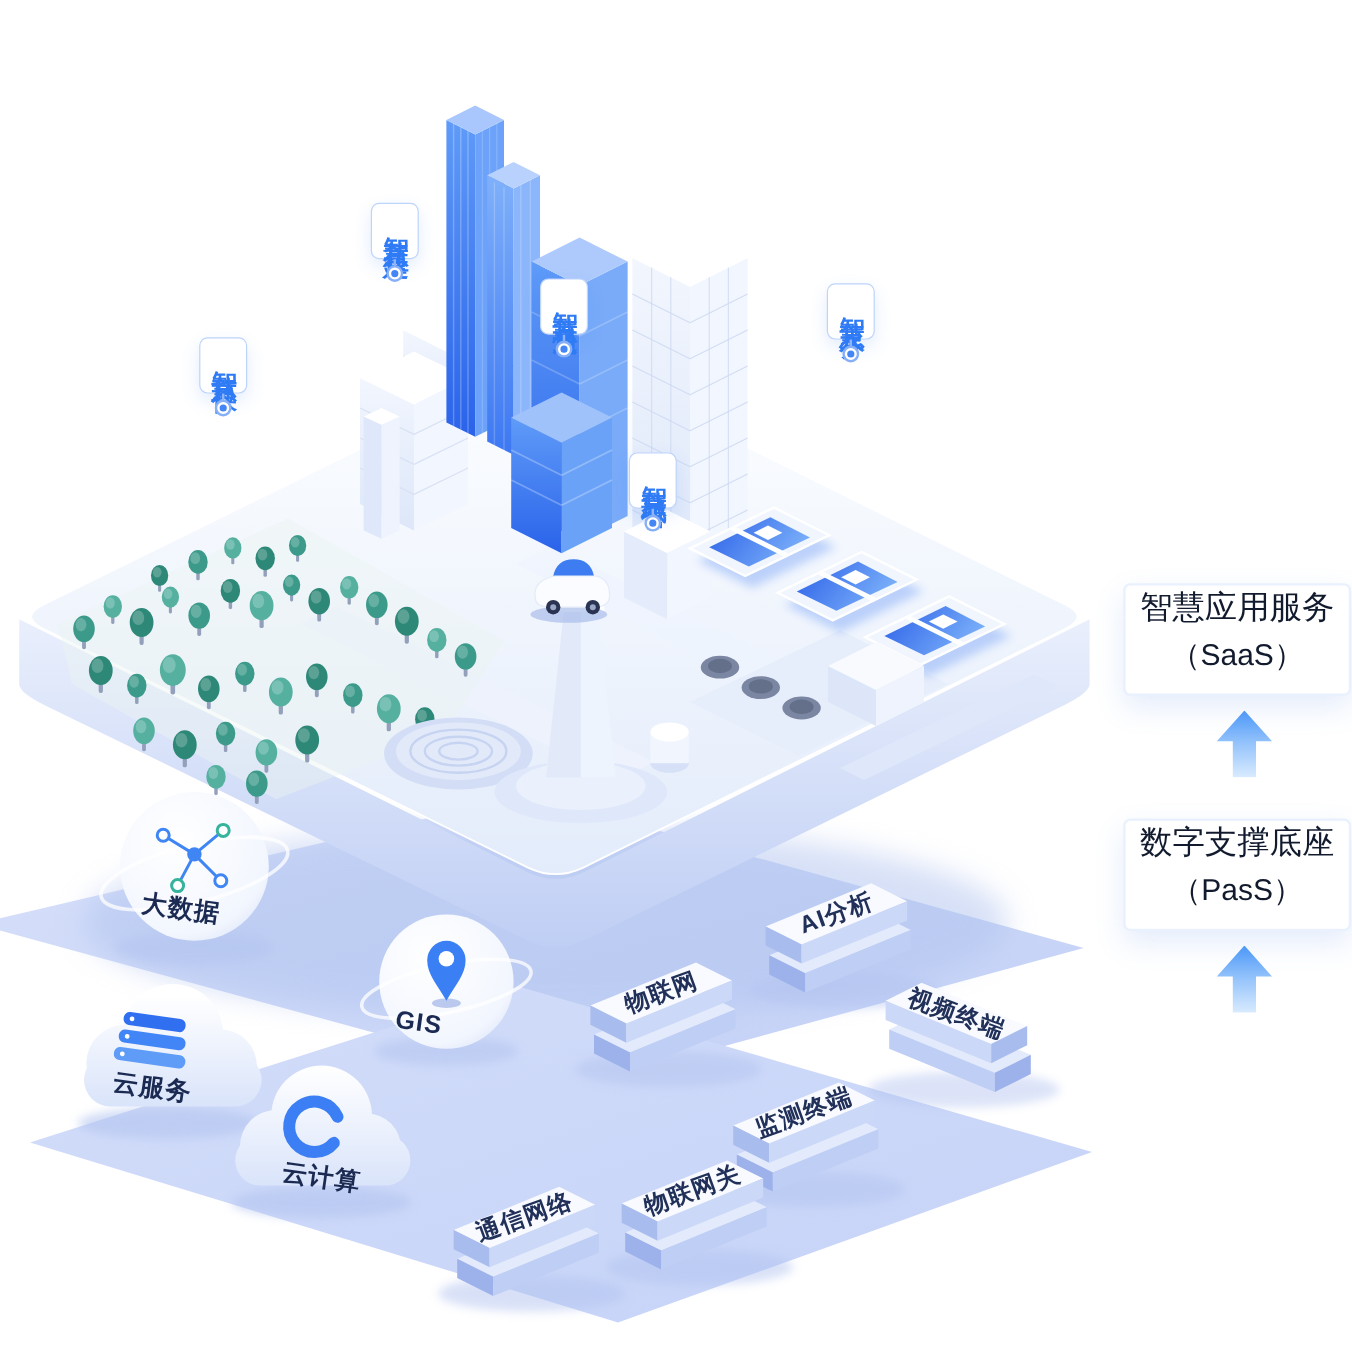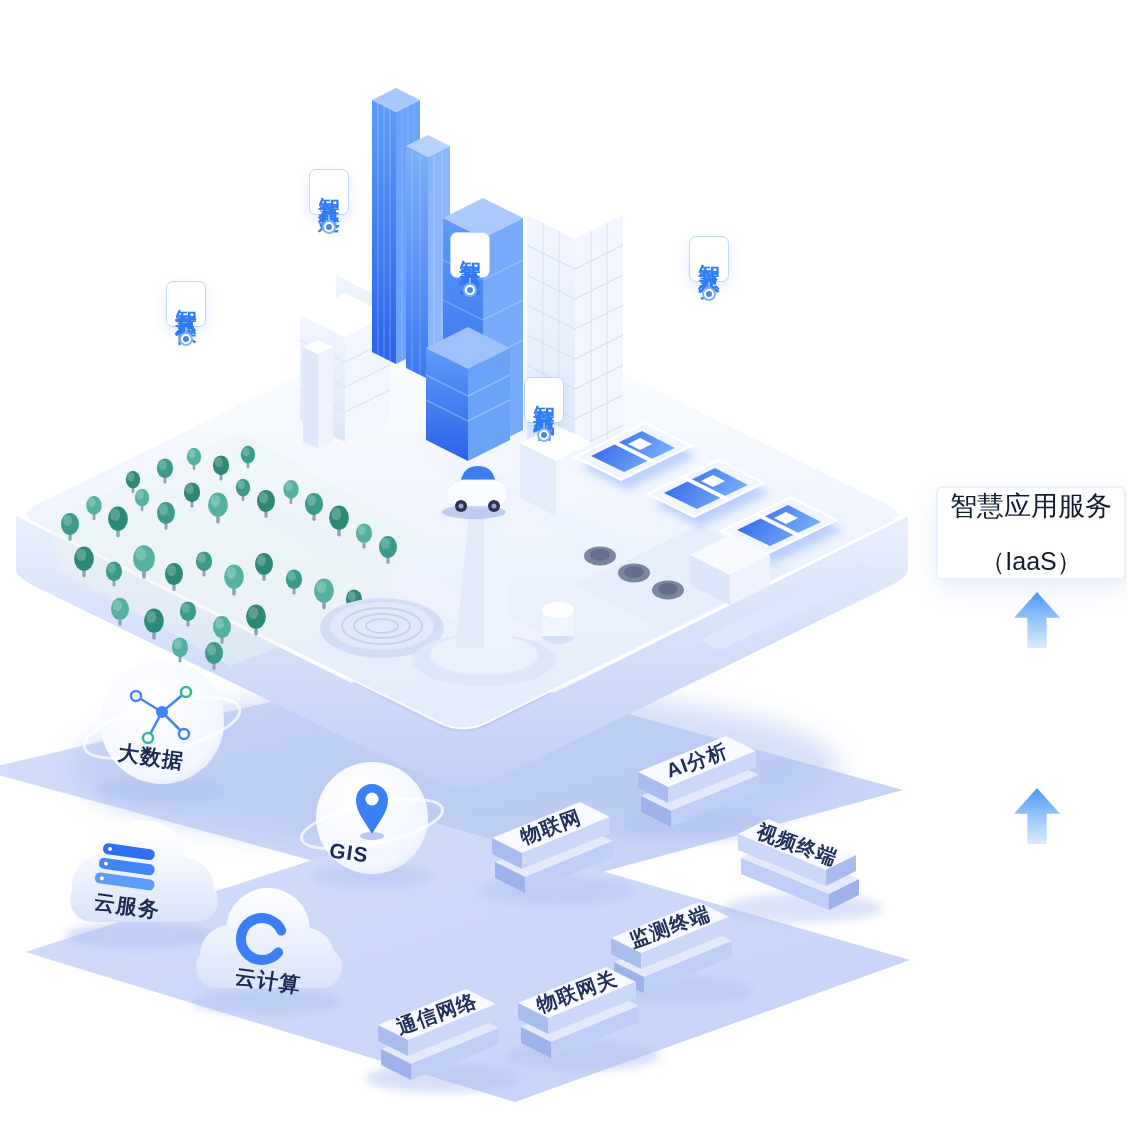--- a/index.html
+++ b/index.html
@@ -19,21 +19,21 @@
 
   
   .label-3d { position:absolute; white-space:nowrap; color:#203058; font-size:20px; font-weight:700;
               letter-spacing:1px; transform:translate(-50%,-50%) rotate(var(--rot,0deg)); }
   .label-3d.cloud { font-size:21px; color:#1b2a52; }
 
   
   .layer-panel { position:absolute; left:936px; width:190px; height:94px; background:#ffffff;
                  border:2px solid #e9f1fe; border-radius:6px;
                  box-shadow:0 10px 24px rgba(96,140,230,.16);
-                 display:flex; flex-direction:column; align-items:center; justify-content:space-between; gap:5px; }
+                 display:flex; flex-direction:column; align-items:center; justify-content:flex-start; gap:5px; }
   .layer-title { font-size:27px; color:#121b2e; font-weight:500; }
   .layer-sub   { font-size:25px; color:#121b2e; font-weight:500; }
 
   .arrow-up { position:absolute; left:1014px; width:46px; height:56px;
               background:linear-gradient(180deg,#4b97f8 0%,#8fc0fb 45%,#d9ebfe 100%);
               clip-path:polygon(50% 0, 100% 46%, 71% 46%, 71% 100%, 29% 100%, 29% 46%, 0 46%); }
 </style>
 </head>
 <body>
 
@@ -438,18 +438,22 @@
 <div class="label-3d" style="left:551px;top:827px;--rot:-20deg">物联网</div>
 <div class="label-3d" style="left:797px;top:845px;--rot:20deg">视频终端</div>
 <div class="label-3d" style="left:670px;top:927px;--rot:-20deg">监测终端</div>
 <div class="label-3d" style="left:577px;top:992px;--rot:-20deg">物联网关</div>
 <div class="label-3d" style="left:437px;top:1014px;--rot:-20deg">通信网络</div>
 <div class="label-3d cloud" style="left:127px;top:906px;--rot:8deg">云服务</div>
 <div class="label-3d cloud" style="left:268px;top:981px;--rot:8deg">云计算</div>
 
 <div class="layer-panel" style="top:486px">
   <div class="layer-title">智慧应用服务</div>
-  <div class="layer-sub">（IaaS）</div>
+  <div class="layer-sub">（SaaS）</div>
 </div>
 <div class="arrow-up" style="top:592px"></div>
+<div class="layer-panel" style="top:682px">
+  <div class="layer-title">数字支撑底座</div>
+  <div class="layer-sub">（PasS）</div>
+</div>
 <div class="arrow-up" style="top:788px"></div>
 
 </div>
 
 </body></html>

